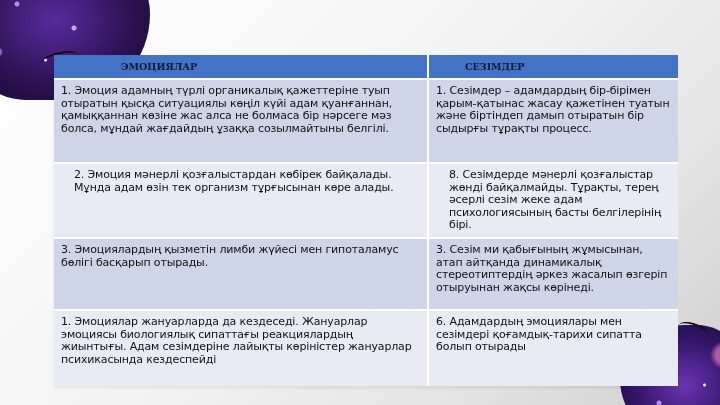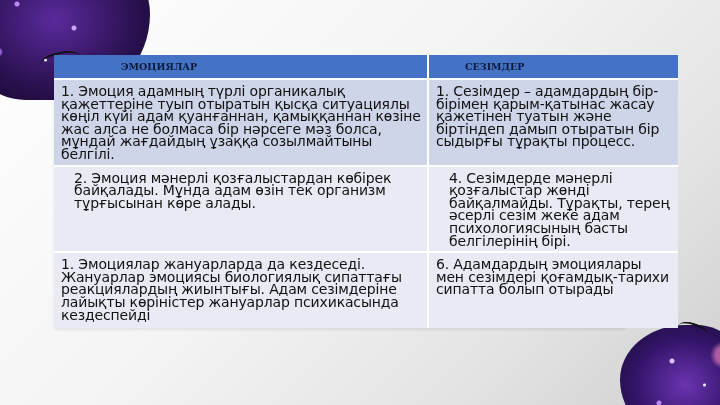--- a/index.html
+++ b/index.html
@@ -48,21 +48,21 @@
   th {
     background:#4472c4; color:#0e1a3a; height:23px; padding:0;
     font-family:"DejaVu Serif", serif; font-weight:bold; font-size:9.5px;
     text-align:left; border-right:2px solid #ffffff;
   }
   th.col-left { padding-left:67px; width:306px; }
   th.col-right { padding-left:36px; }
   th:last-child { border-right:none; }
   td {
     vertical-align:top; padding:5px 6px 4px 7px;
-    font-family:"DejaVu Sans", sans-serif; font-size:14px; line-height:12.6px;
+    font-family:"DejaVu Sans", sans-serif; font-size:11px; line-height:12.6px;
     color:#111; border-top:2px solid #ffffff; border-right:2px solid #ffffff;
     letter-spacing:-0.15px;
   }
   td:last-child { border-right:none; }
   tr.odd td { background:#cfd5e8; }
   tr.even td { background:#e8ebf4; }
   tr.r1 td { height:73px; }
   tr.r2 td { height:64px;padding-left:20px; }
   tr.r3 td { height:61px; }
   tr.r4 td { height:66px; }
@@ -84,21 +84,25 @@
         <th class="col-right">СЕЗІМДЕР</th>
       </tr>
     </thead>
     <tbody>
       <tr class="odd r1">
         <td>1. Эмоция адамның түрлі органикалық қажеттеріне туып отыратын қысқа ситуациялы көңіл күйі адам қуанғаннан, қамыққаннан көзіне жас алса не болмаса бір нәрсеге мәз болса, мұндай жағдайдың ұзаққа созылмайтыны белгілі.</td>
         <td>1. Сезімдер – адамдардың бір-бірімен қарым-қатынас жасау қажетінен туатын және біртіндеп дамып отыратын бір сыдырғы тұрақты процесс.</td>
       </tr>
       <tr class="even r2">
         <td>2. Эмоция мәнерлі қозғалыстардан көбірек байқалады. Мұнда адам өзін тек организм тұрғысынан көре алады.</td>
-        <td>4. Сезімдерде мәнерлі қозғалыстар жөнді байқалмайды. Тұрақты, терең әсерлі сезім жеке адам психологиясының басты белгілерінің бірі.</td>
+        <td>8. Сезімдерде мәнерлі қозғалыстар жөнді байқалмайды. Тұрақты, терең әсерлі сезім жеке адам психологиясының басты белгілерінің бірі.</td>
+      </tr>
+      <tr class="odd r3">
+        <td>3. Эмоциялардың қызметін лимби жүйесі мен гипоталамус бөлігі басқарып отырады.</td>
+        <td>3. Сезім ми қабығының жұмысынан, атап айтқанда динамикалық стереотиптердің әркез жасалып өзгеріп отыруынан жақсы көрінеді.</td>
       </tr>
       <tr class="even r4">
         <td>1. Эмоциялар жануарларда да кездеседі. Жануарлар эмоциясы биологиялық сипаттағы реакциялардың жиынтығы. Адам сезімдеріне лайықты көріністер жануарлар психикасында кездеспейді</td>
         <td>6. Адамдардың эмоциялары мен сезімдері қоғамдық-тарихи сипатта болып отырады</td>
       </tr>
     </tbody>
   </table>
 </div>
 
 </body></html>

